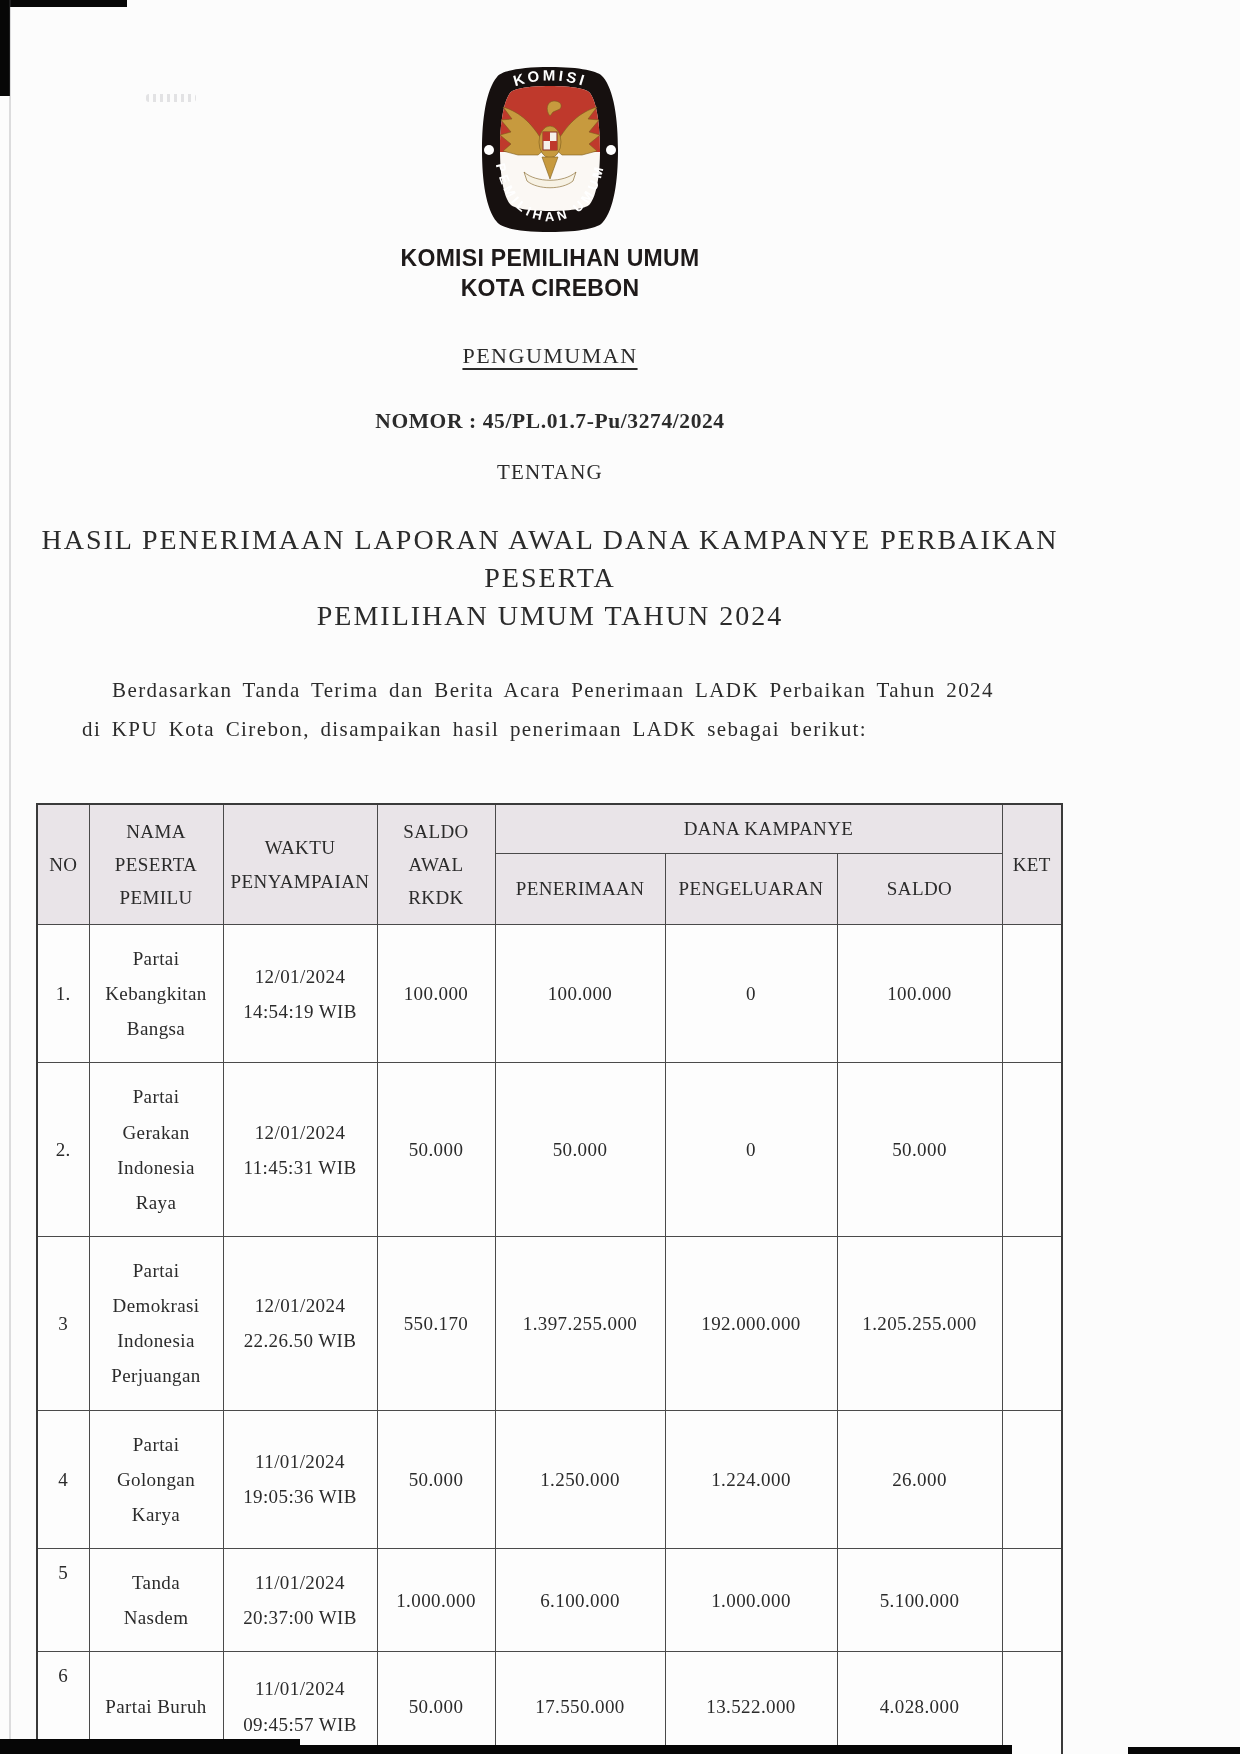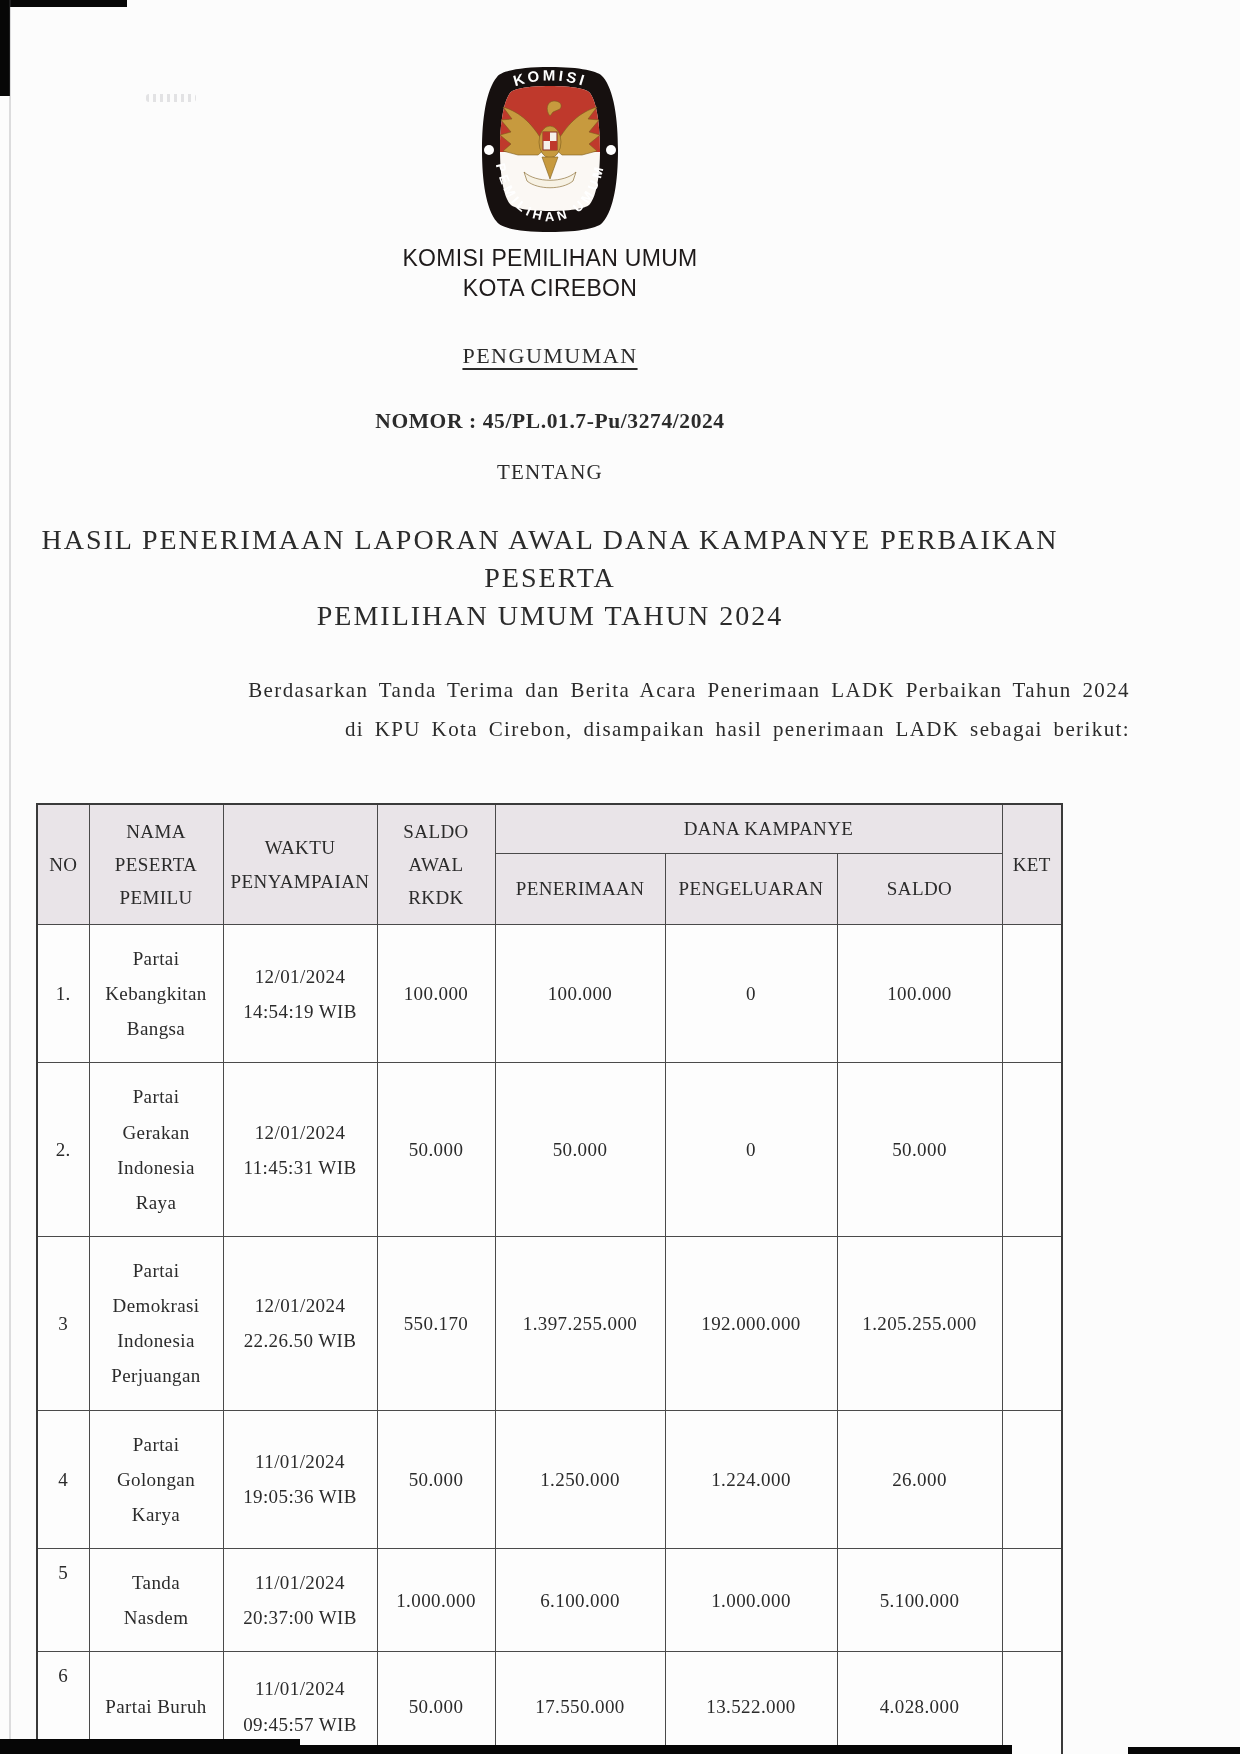--- a/index.html
+++ b/index.html
@@ -23,28 +23,28 @@
   .b1{left:0;top:1739px;width:300px;height:15px;}
   .b2{left:300px;top:1745px;width:362px;height:9px;}
   .b3{left:662px;top:1745px;width:350px;height:9px;}
   .b4{left:1128px;top:1747px;width:112px;height:7px;}
   .pencil{position:absolute;left:146px;top:94px;width:50px;height:8px;
     background:repeating-linear-gradient(90deg,rgba(130,130,138,.35) 0 3px,transparent 3px 7px);
     border-radius:3px;opacity:.6;}
 
   .header-block{width:1100px;text-align:center;}
   .logo-wrap{margin:62px auto 6px auto;width:148px;height:175px;}
-  .org-name{font-family:"Liberation Sans", sans-serif;font-weight:normal;font-size:23px;
+  .org-name{font-family:"Liberation Sans", sans-serif;font-weight:bold;font-size:23px;
     line-height:30px;letter-spacing:.3px;color:#1e1a1a;}
   .doc-type{margin-top:40px;font-size:22px;letter-spacing:1.5px;text-decoration:underline;text-underline-offset:5px;text-align:center;}
   .doc-number{margin-top:40px;font-size:21.5px;letter-spacing:.6px;font-weight:bold;}
   .about{margin-top:26px;font-size:21px;letter-spacing:1.2px;}
   .subject{margin-top:36px;font-size:28px;line-height:38px;letter-spacing:2px;}
   .intro{margin:36px 0 0 82px;width:1048px;font-size:21px;line-height:39px;
-    letter-spacing:1.4px;word-spacing:4px;text-align:right;}
+    letter-spacing:1.4px;word-spacing:4px;text-align:left;}
   .intro .l1{text-indent:30px;}
 
   table.ladk{border-collapse:collapse;table-layout:fixed;width:1025px;margin:54px 0 0 36px;
     background:#fdfdfd;}
   table.ladk th,table.ladk td{border:1.6px solid var(--table_border);}
   table.ladk{border:2px solid #3a3a3a;}
   th{background:var(--header_bg);font-weight:normal;font-size:19px;letter-spacing:.4px;
     text-align:center;vertical-align:middle;line-height:1.75;padding:2px 4px;}
   tr.h1 th.dk{height:44px;padding-left:44px;}
   tr.h2 th{height:66px;}

